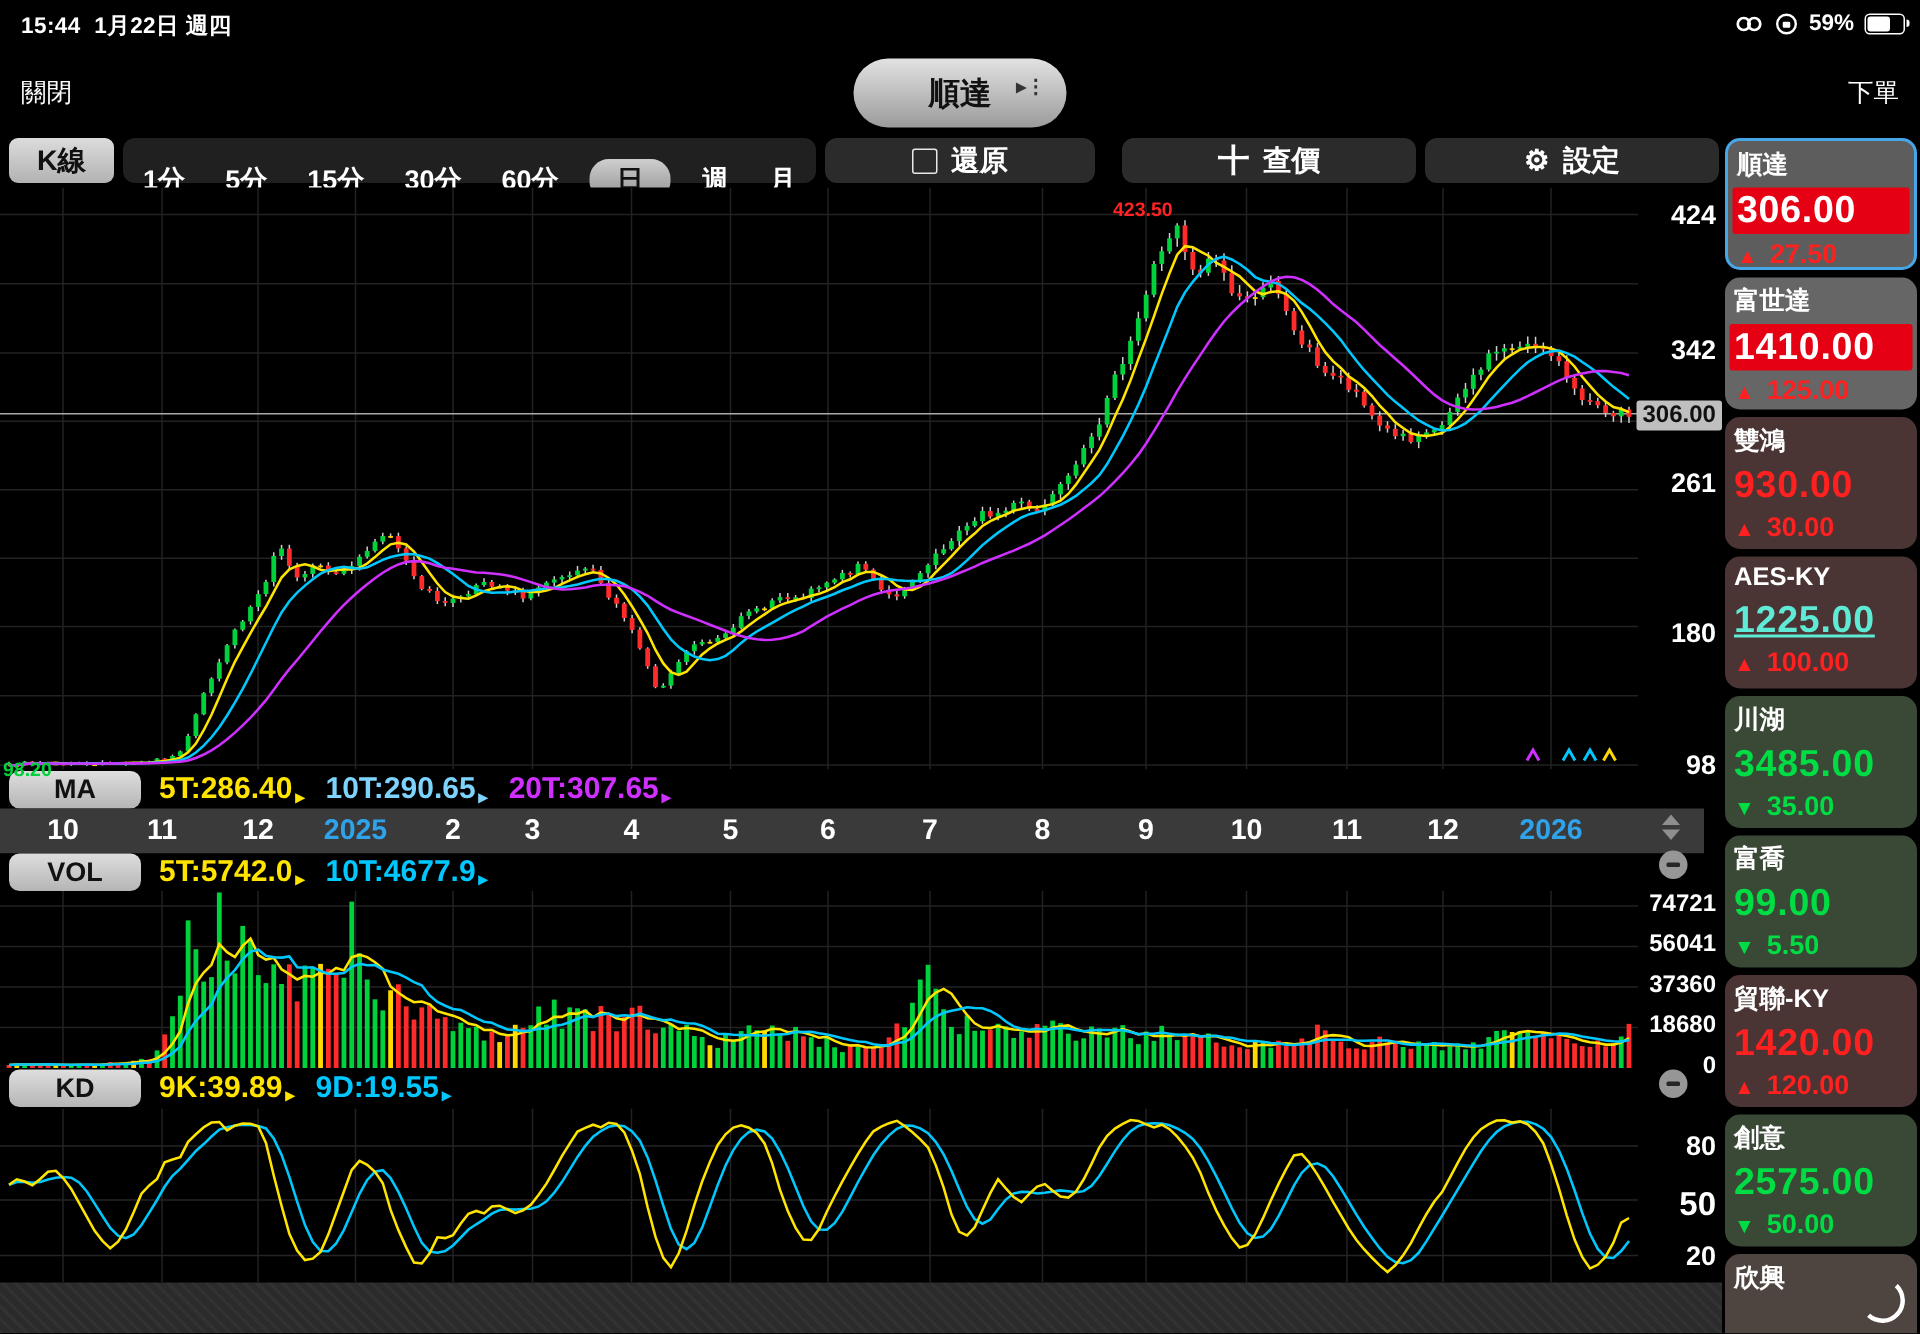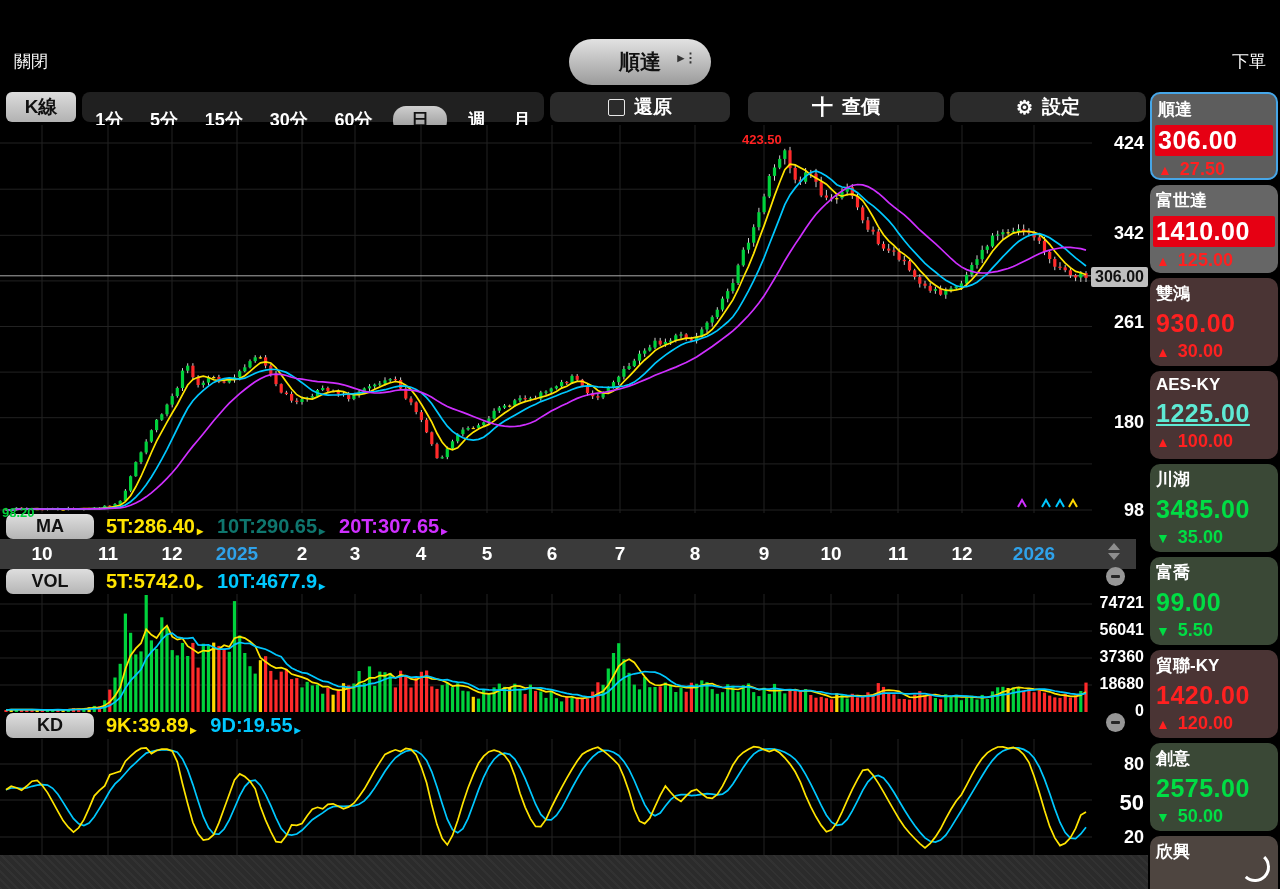--- a/index.html
+++ b/index.html
@@ -69,20 +69,39 @@
   .card .ch{margin-top:3px;font-size:18px;font-weight:bold;display:flex;align-items:center;gap:8px;}
   .card .ch .arr{font-size:14px;}
   .spinner{position:absolute;right:8px;top:16px;width:24px;height:24px;border-radius:50%;
            border:3px solid transparent;border-top-color:#fff;border-right-color:#fff;transform:rotate(88deg);}
 </style>
 </head>
 <body>
 
 <div class="screen">
 
+  <div class="status-bar">
+    <div class="status-left">
+      <span>15:44</span>&nbsp;&nbsp;<span>1月22日 週四</span>
+    </div>
+    <div class="status-right">
+      <svg width="20" height="14" viewBox="0 0 20 14">
+        <circle cx="6.5" cy="7" r="4" fill="none" stroke="#fff" stroke-width="1.8"></circle>
+        <circle cx="13.5" cy="7" r="4" fill="none" stroke="#fff" stroke-width="1.8"></circle>
+      </svg>
+      <svg width="16" height="16" viewBox="0 0 16 16">
+        <circle cx="8" cy="8" r="6.2" fill="none" stroke="#fff" stroke-width="1.6"></circle>
+        <rect x="5.5" y="6.5" width="5" height="4" rx="0.8" fill="#fff"></rect>
+      </svg>
+      <span>59%</span>
+      <span class="batt">
+          <i></i>
+        </span>
+    </div>
+  </div>
 
   <div class="nav-bar">
     <span class="nav-close">關閉</span>
     <div class="nav-pill">
       <span>順達</span>
       <span class="pill-ic">▸⋮</span>
     </div>
     <span class="nav-order">下單</span>
   </div>
 
@@ -567,21 +586,21 @@
     </svg>
   <div id="priceAxis"></div>
 
   <div class="legend-row" style="top:513px;height:26px;">
     <div class="legend-btn">MA</div>
     <div class="legend-items" id="maItems">
         <span class="it" style="color: rgb(255, 228, 0);">
           <span>5T:286.40</span>
           <span class="mk">▸</span>
         </span>
-        <span class="it" style="color: #0f766e;">
+        <span class="it" style="color: #7dd3fc;">
           <span>10T:290.65</span>
           <span class="mk">▸</span>
         </span>
         <span class="it" style="color: rgb(207, 47, 255);">
           <span>20T:307.65</span>
           <span class="mk">▸</span>
         </span>
       </div>
   </div>
 

